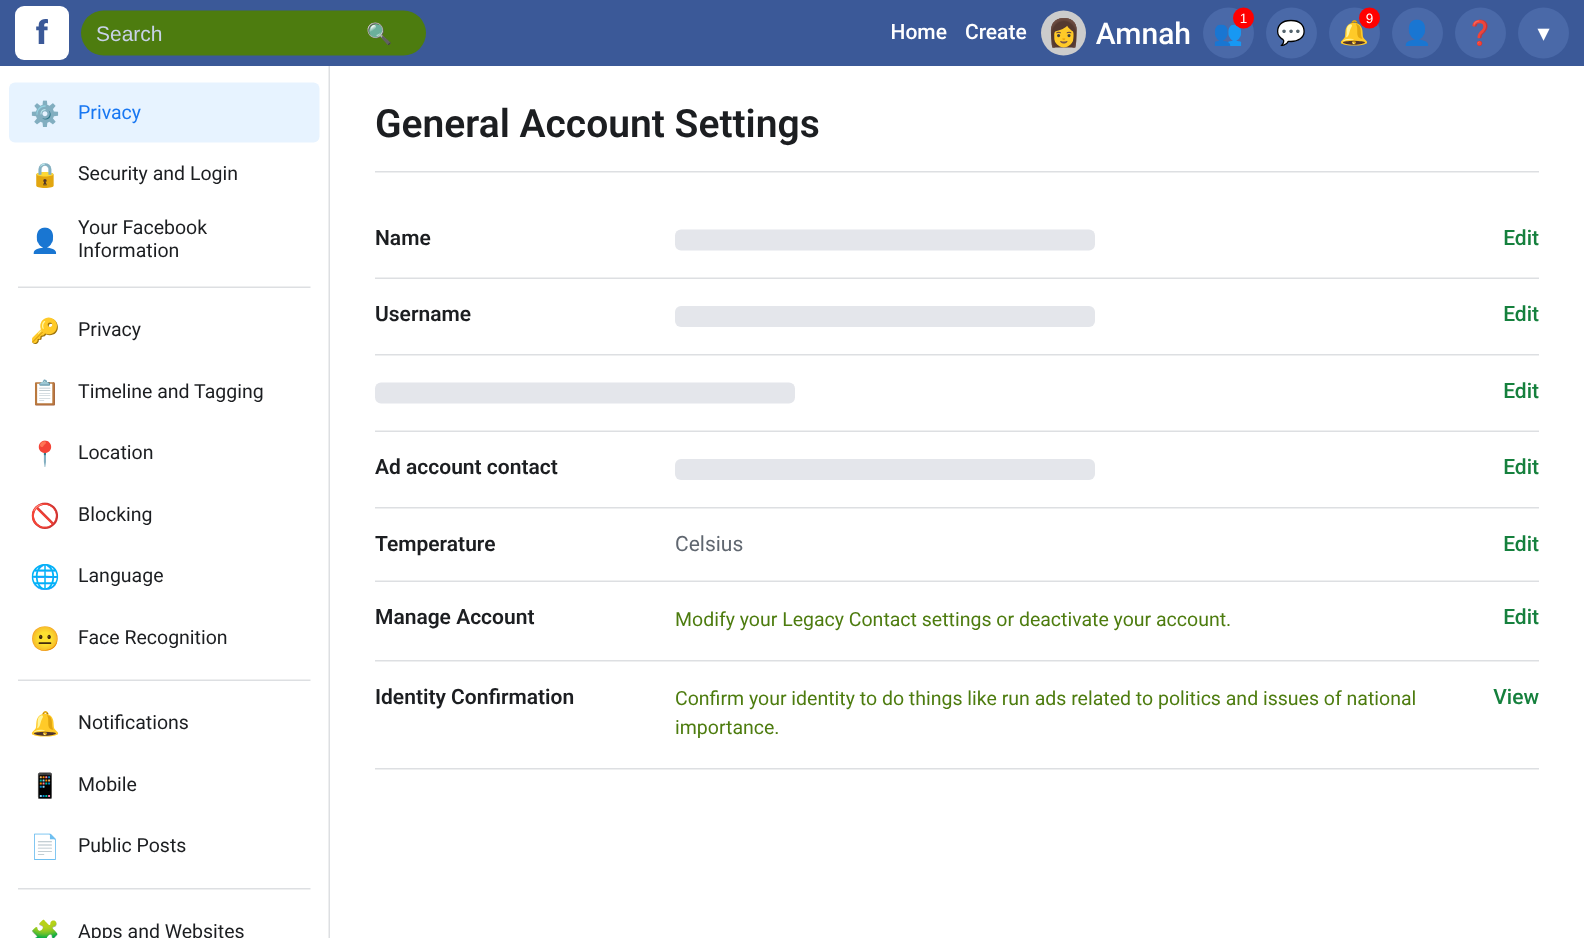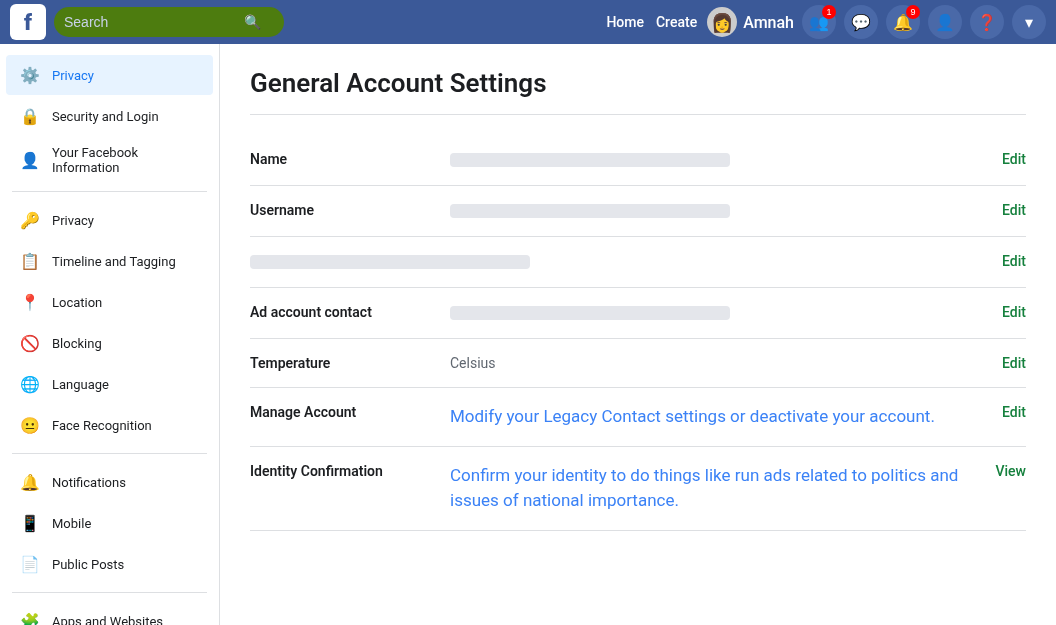--- a/index.html
+++ b/index.html
@@ -195,22 +195,22 @@
       background: #e4e6eb;
       border-radius: 4px;
       color: transparent;
       user-select: none;
       height: 14px;
       width: 220px;
       margin: 2px 0;
     }
     .settings-value .blurred-long { width: 280px; }
     .settings-value .sub-text {
-      font-size: 17px;
-      color: #3b82f6;
+      font-size: 13px;
+      color: #4d7c0f;
       line-height: 1.5;
     }
     .edit-link {
       color: #15803d;
       font-size: 14px;
       cursor: pointer;
       flex-shrink: 0;
       font-weight: 500;
     }
   </style>
@@ -223,21 +223,21 @@
     <input type="text" placeholder="Search" style="">
     <span class="topnav-search-icon">🔍</span>
   </div>
   <div class="topnav-center">
     <span class="nav-label">Home</span>
     <span class="nav-label">Create</span>
   </div>
   <div class="topnav-right">
     <div style="display:flex;align-items:center;gap:6px;color:white;">
       <div class="avatar-circle">👩</div>
-      <span style="color:white;font-size:16px;font-weight:500;">Amnah</span>
+      <span style="color:white;font-size:20px;font-weight:500;">Amnah</span>
     </div>
     <button class="nav-icon-btn">
       👥
       <span class="badge">1</span>
     </button>
     <button class="nav-icon-btn">💬</button>
     <button class="nav-icon-btn">
       🔔
       <span class="badge">9</span>
     </button>

